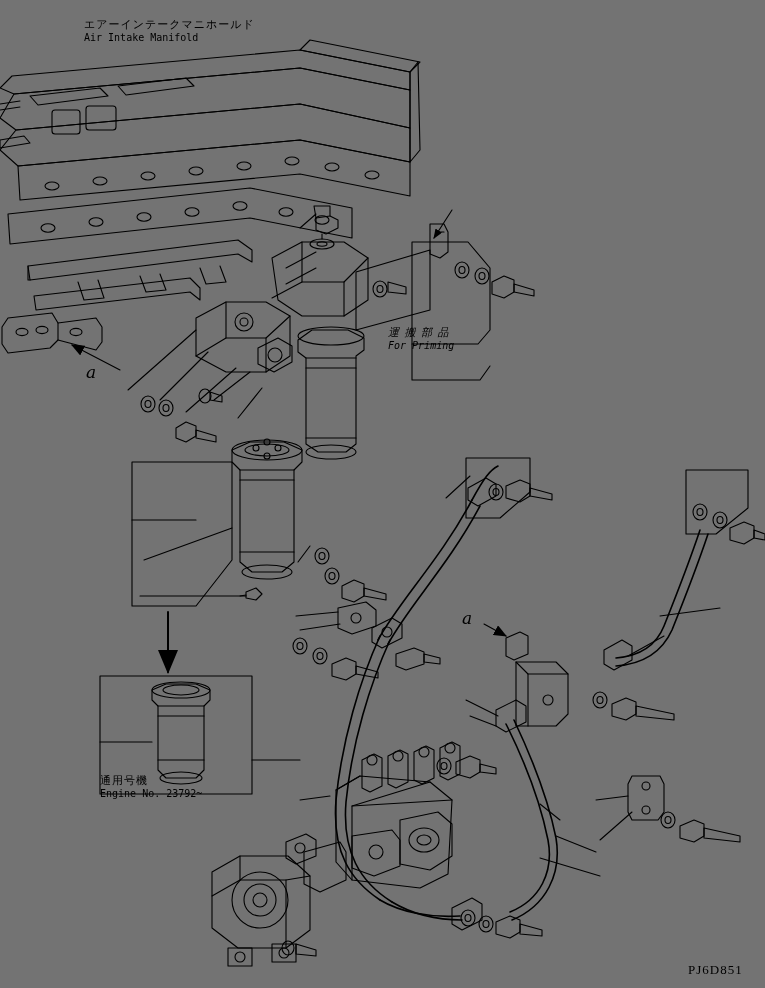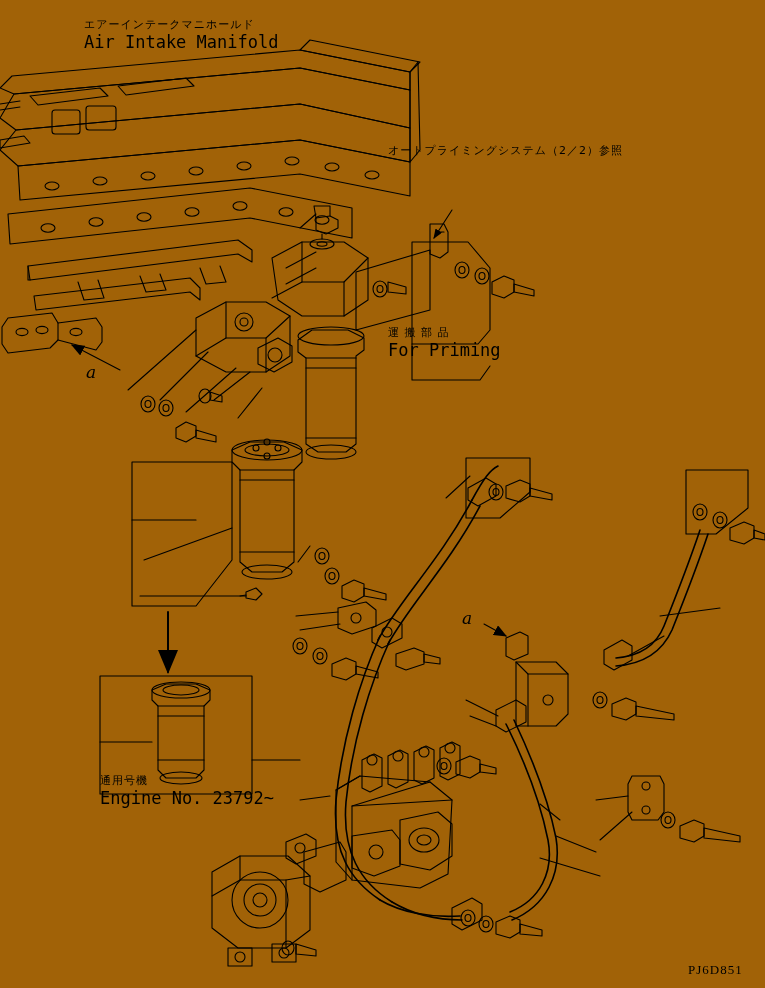--- a/index.html
+++ b/index.html
@@ -7,21 +7,21 @@
     padding: 0;
     background: #ffffff;
   }
   body {
     font-family: "DejaVu Sans", sans-serif;
   }
   #sheet {
     position: relative;
     width: 765px;
     height: 988px;
-    background: #a16207;
+    background: #737373;
     overflow: hidden;
   }
   #artwork {
     position: absolute;
     left: 0;
     top: 0;
     width: 765px;
     height: 988px;
   }
   .lbl {
@@ -33,21 +33,21 @@
   }
   .lbl .jp {
     display: block;
     font-family: "DejaVu Sans", sans-serif;
     font-size: 11px;
     letter-spacing: 1px;
   }
   .lbl .en {
     display: block;
     font-family: "DejaVu Sans Mono", monospace;
-    font-size: 17px;
+    font-size: 10px;
     letter-spacing: 0px;
   }
   .callout {
     position: absolute;
     font-family: "DejaVu Serif", serif;
     font-style: italic;
     font-size: 17px;
     color: #000000;
   }
   .drawing-no {
@@ -415,24 +415,23 @@
 
     </g>
   </svg>
 
   <div class="lbl" style="left:84px; top:18px;">
     <span class="jp">エアーインテークマニホールド</span>
     <span class="en">Air Intake Manifold</span>
   </div>
 
   <div class="lbl" style="left:388px; top:144px;">
-    <span class="jp">オートプライミングシステム（2／2）参照</span>
   </div>
 
-  <div class="lbl" style="left:388px; top:326px;">
+  <div class="lbl" style="left:388px; top:326px;font-style:italic;">
     <span class="jp">運 搬 部 品</span>
     <span class="en">For Priming</span>
   </div>
 
   <div class="lbl" style="left:100px; top:774px;">
     <span class="jp">通用号機</span>
     <span class="en">Engine No. 23792~</span>
   </div>
 
 

